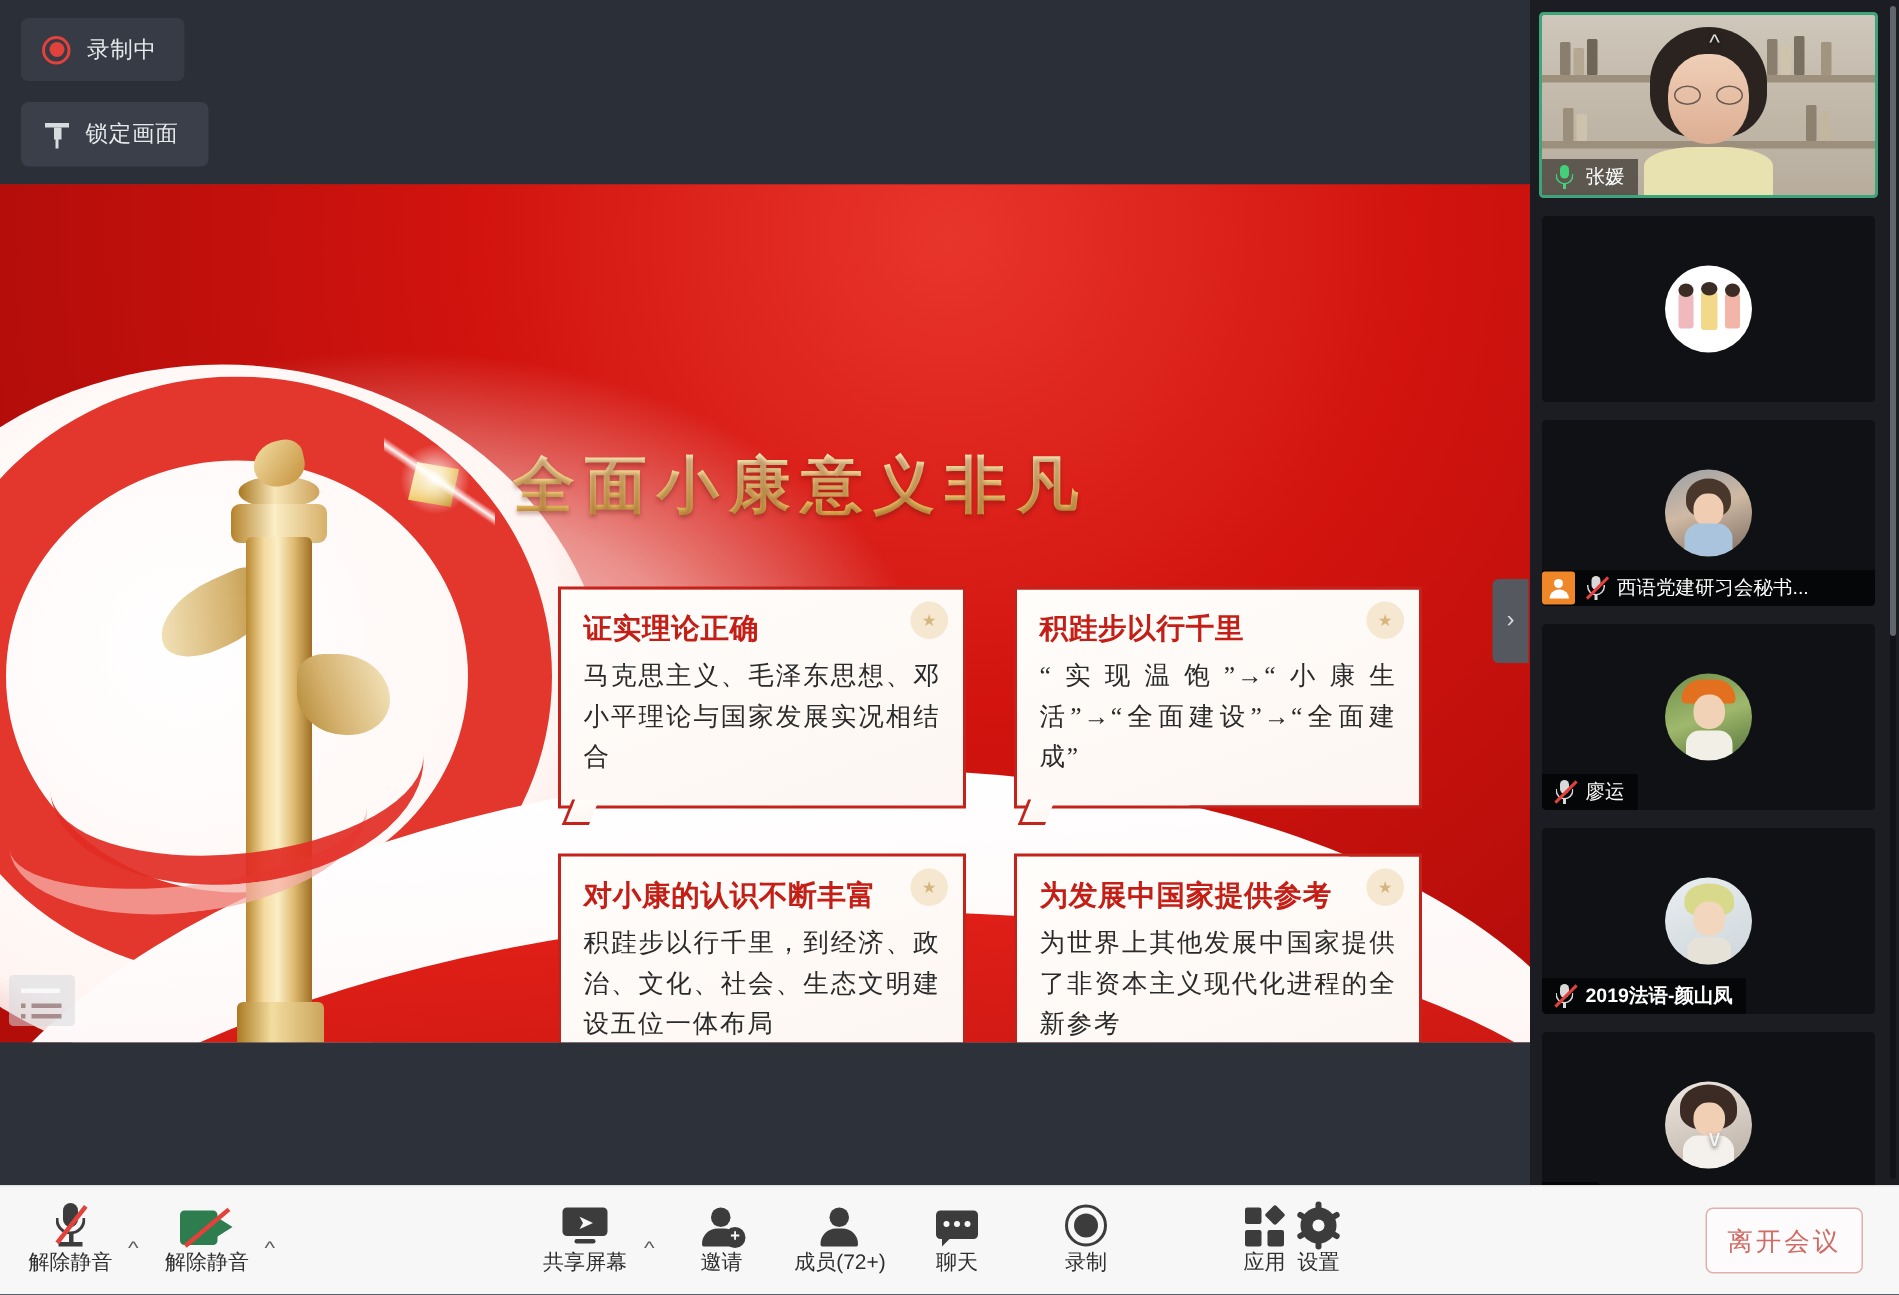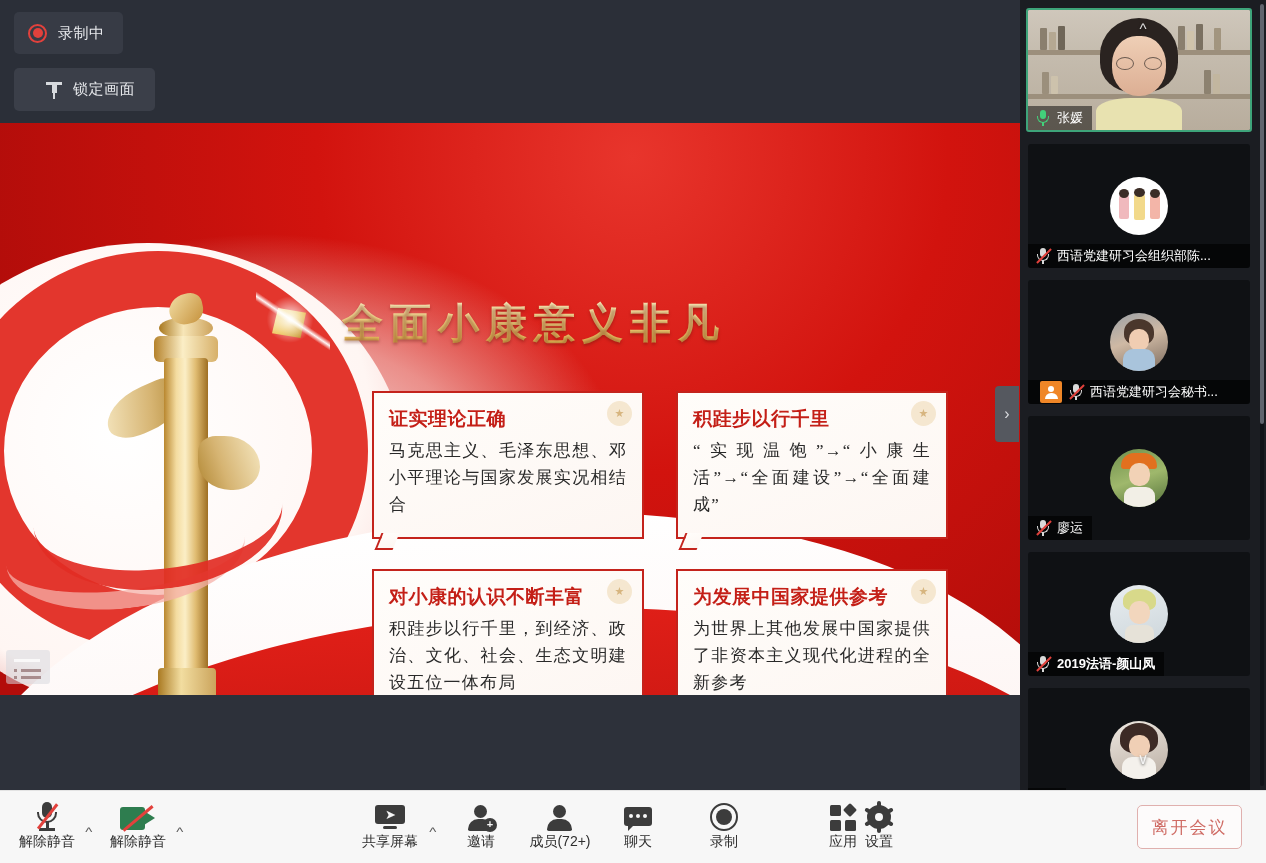--- a/index.html
+++ b/index.html
@@ -31,21 +31,21 @@
     width:19px;height:19px;border-radius:50%;
     border:2px solid #e2413c; display:flex;align-items:center;justify-content:center;
     flex:none;
   }
   .rec-dot-inner{ width:10px;height:10px;border-radius:50%;background:#e2413c; }
   .rec-text{ color:#e7e9ec; font-size:15px; letter-spacing:.5px; }
 
   .pin-pill{
     position:absolute; left:14px; top:68px; height:43px;
     display:flex; align-items:center; gap:11px;
-    padding:0 20px 0 32px; border-radius:5px;
+    padding:0 20px 0 16px; border-radius:5px;
     background:#3b3f49;
   }
   .pin-text{ color:#e7e9ec; font-size:15px; letter-spacing:.5px; }
   .pin-ico{ width:16px;height:18px; position:relative; flex:none;}
   .pin-ico i{ position:absolute; background:#d7dade; }
   .pin-ico i:nth-child(1){ left:0; top:1px; width:16px; height:3.5px; }
   .pin-ico i:nth-child(2){ left:5.5px; top:4px; width:5px; height:8px; }
   .pin-ico i:nth-child(3){ left:7px; top:11px; width:2px; height:7px; }
 
   
@@ -509,38 +509,29 @@
 
       <div class="tile" style="top:144px;">
         <div class="avat" style="background:#ffffff;">
           <span style="position:absolute;left:9px;top:16px;width:10px;height:26px;border-radius:5px 5px 2px 2px;background:#f0b9bd;"></span>
           <span style="position:absolute;left:9px;top:12px;width:10px;height:9px;border-radius:50%;background:#3b2d26;"></span>
           <span style="position:absolute;left:24px;top:15px;width:11px;height:28px;border-radius:5px 5px 2px 2px;background:#f2d98a;"></span>
           <span style="position:absolute;left:24px;top:11px;width:11px;height:9px;border-radius:50%;background:#3b2d26;"></span>
           <span style="position:absolute;left:40px;top:16px;width:10px;height:26px;border-radius:5px 5px 2px 2px;background:#f3b5a8;"></span>
           <span style="position:absolute;left:40px;top:12px;width:10px;height:9px;border-radius:50%;background:#3b2d26;"></span>
         </div>
-        <div class="namebar" style="width:100%;">
-          <span class="mic off">
-            <span class="cap"></span>
-              <span class="arc"></span>
-              <span class="stem"></span>
-              <span class="slash"></span>
-          </span>
-          <span class="nm">西语党建研习会组织部陈...</span>
-        </div>
       </div>
 
       <div class="tile" style="top:280px;">
         <div class="avat" style="background:linear-gradient(160deg,#9aa0a6 0%,#cfb9a4 45%,#7b6b5e 100%);">
           <span style="position:absolute;left:14px;top:6px;width:30px;height:26px;border-radius:50% 50% 40% 40%;background:#4a372c;"></span>
           <span style="position:absolute;left:19px;top:16px;width:20px;height:22px;border-radius:46%;background:#f0cdb2;"></span>
           <span style="position:absolute;left:13px;top:36px;width:32px;height:22px;border-radius:10px 10px 0 0;background:#a9c4dc;"></span>
         </div>
-        <div class="namebar" style="width:100%;padding-left:12px;">
+        <div class="namebar" style="width:100%;padding-left:0;">
           <span class="hostbadge">
               <span class="hb">
                 <i></i>
                 <i></i>
               </span>
             </span>
           <span class="mic off">
             <span class="cap"></span>
               <span class="arc"></span>
               <span class="stem"></span>

